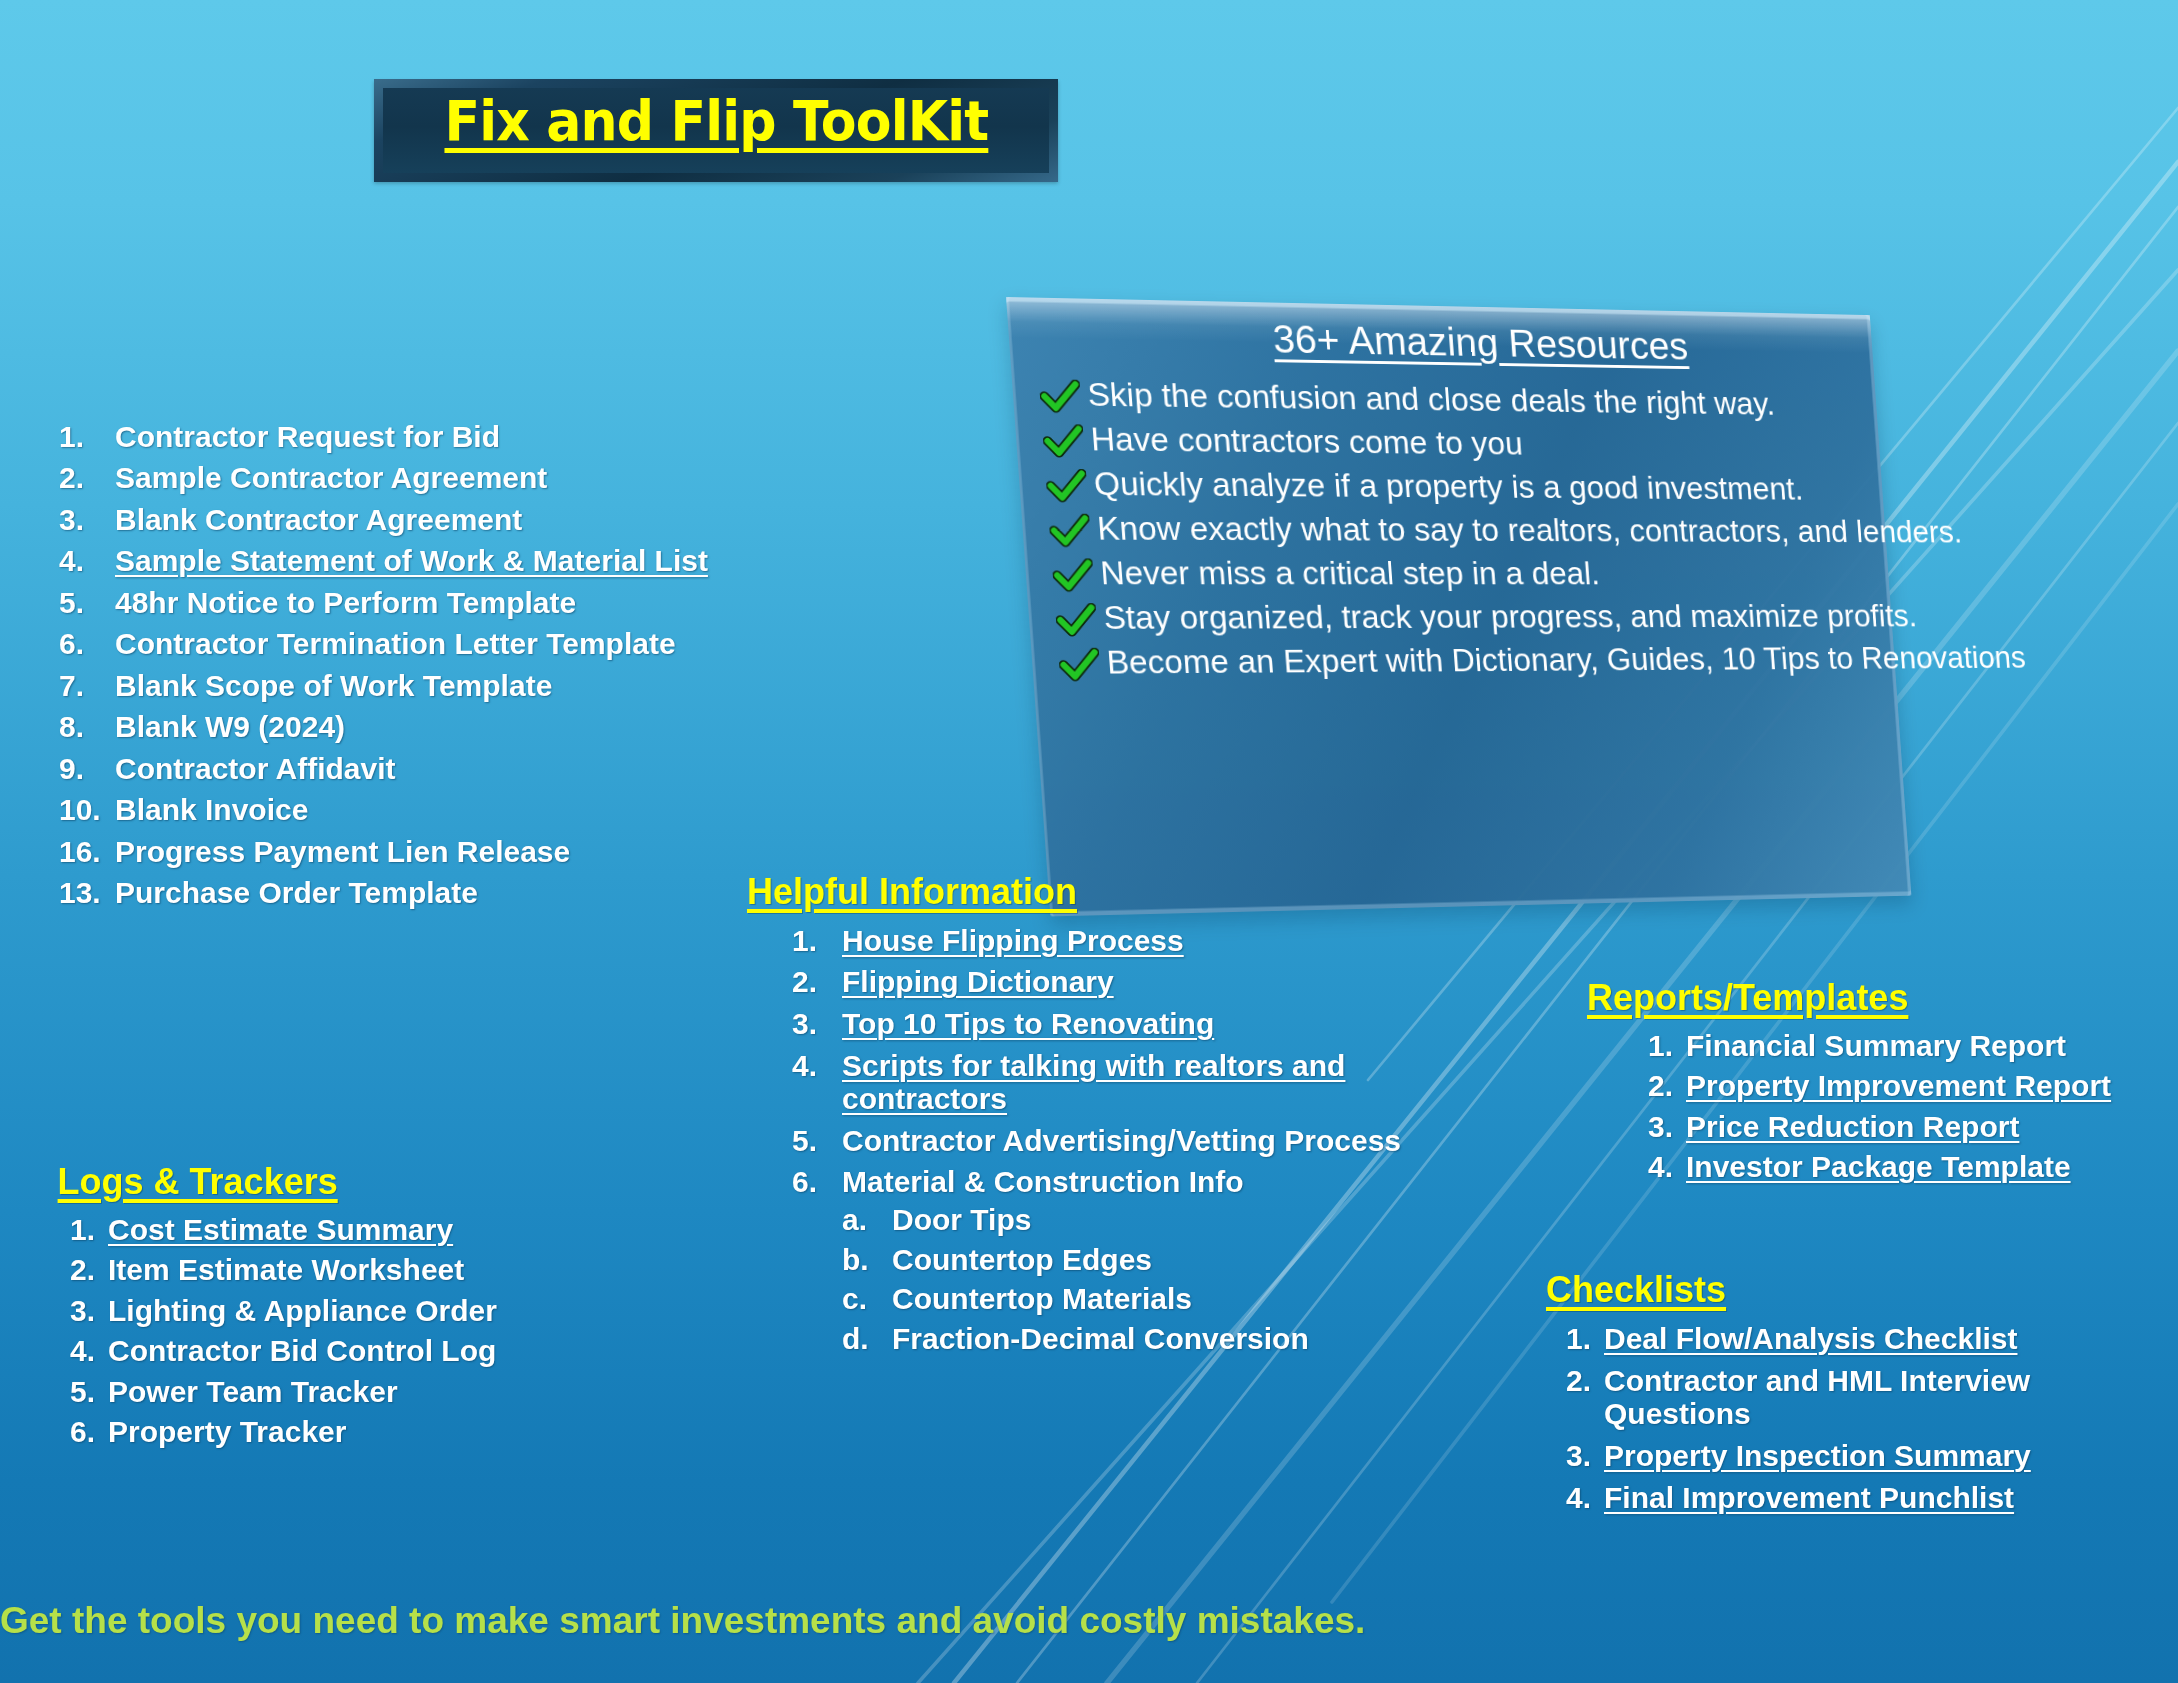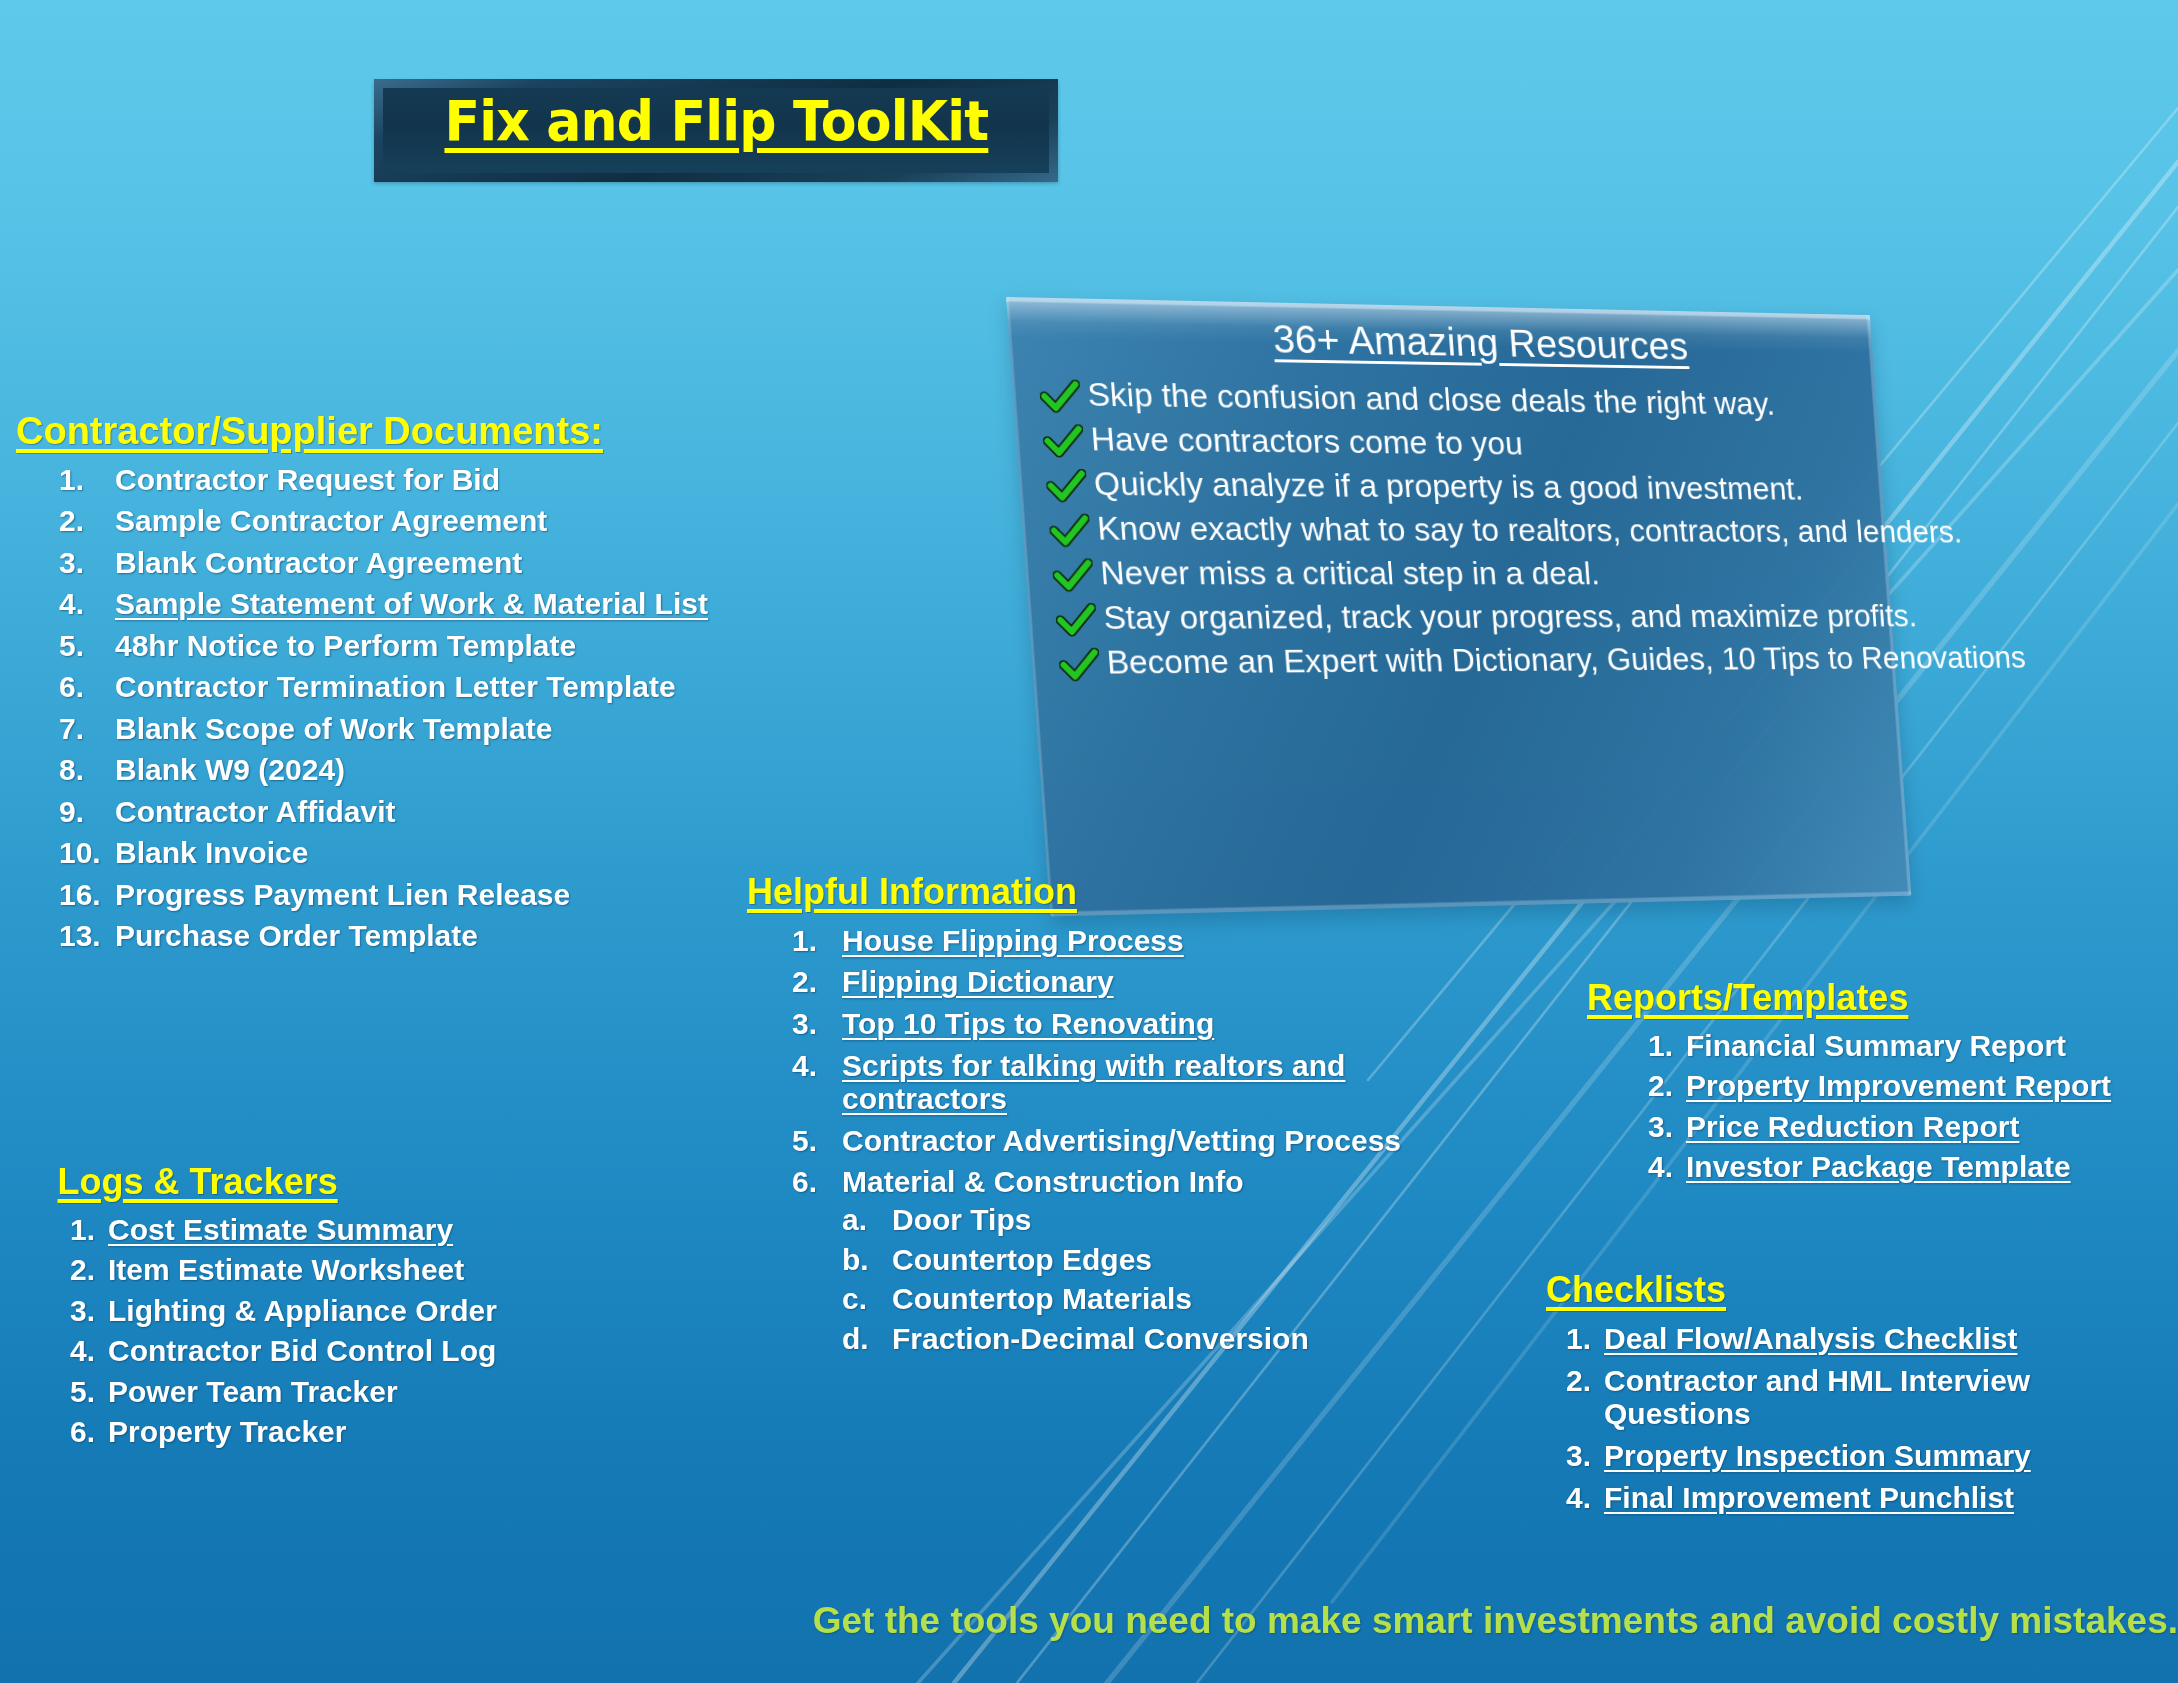--- a/index.html
+++ b/index.html
@@ -135,21 +135,21 @@
   #checklists-section ol.sec-list { font-size: 30px; margin-top: 10.8px; margin-left: 76px; }
   #checklists-section ol.sec-list li { margin-bottom: 9px; line-height: 1.1; }
   #checklists-section .num { width: 38px; }
 
   
   #tagline {
     position: absolute;
     left: 0;
     right: 0;
     top: 1600px;
-    text-align: right;
+    text-align: left;
     color: #b6e049;
     font-size: 37px;
     font-weight: bold;
     font-family: "Liberation Sans", sans-serif;
     text-shadow: 0.9px 0.9px 1.8px rgba(10,60,95,0.45);
     z-index: 4;
   }
 
   
   #resources-panel {
@@ -246,21 +246,20 @@
     </g>
   </svg>
 
   <div class="plaque-outer">
     <div class="plaque-inner">
       <div class="title-text">Fix and Flip ToolKit</div>
     </div>
   </div>
 
   <div class="section" id="contractor-section">
-    <div class="sec-head">Contractor/Supplier Documents:</div>
     <ol class="sec-list">
       <li>
           <span class="num">1.</span>
           <span class="txt">Contractor Request for Bid</span>
         </li>
       <li>
           <span class="num">2.</span>
           <span class="txt">Sample Contractor Agreement</span>
         </li>
       <li>

